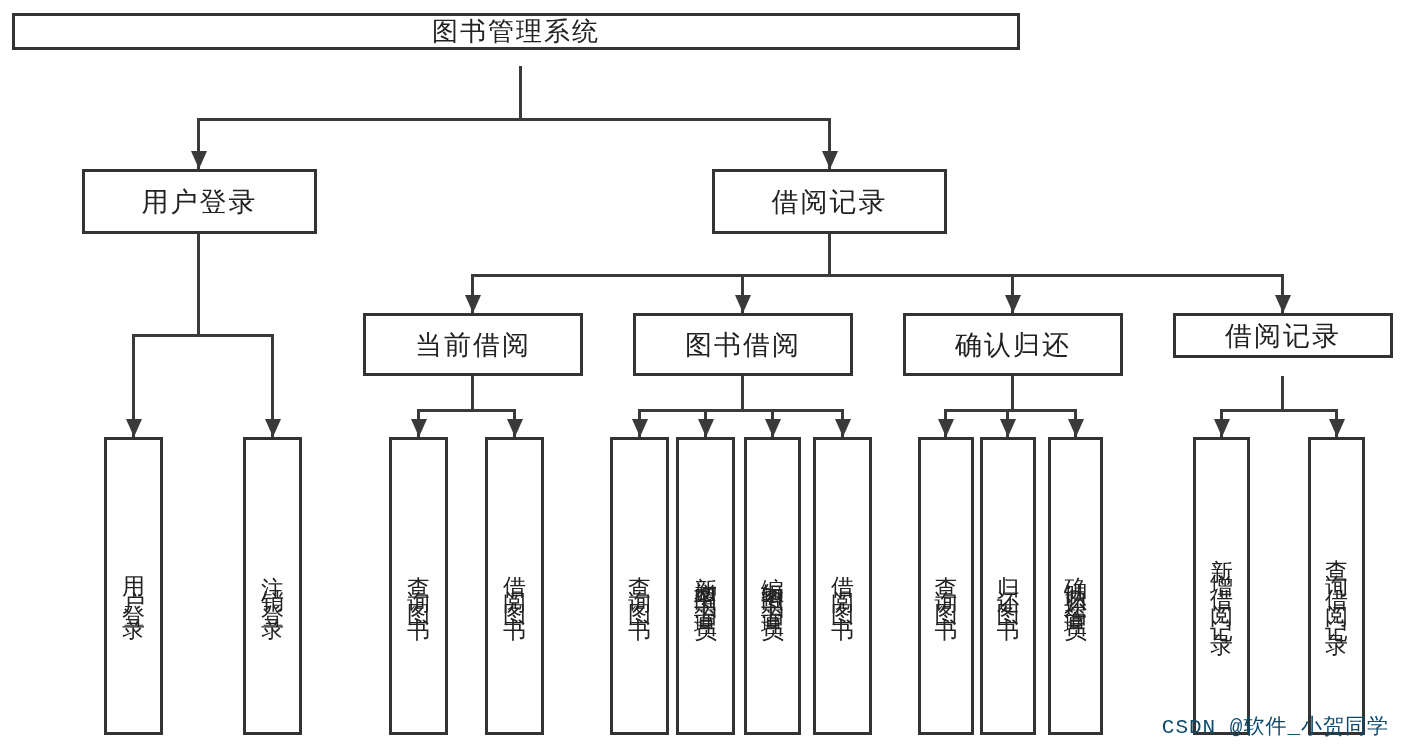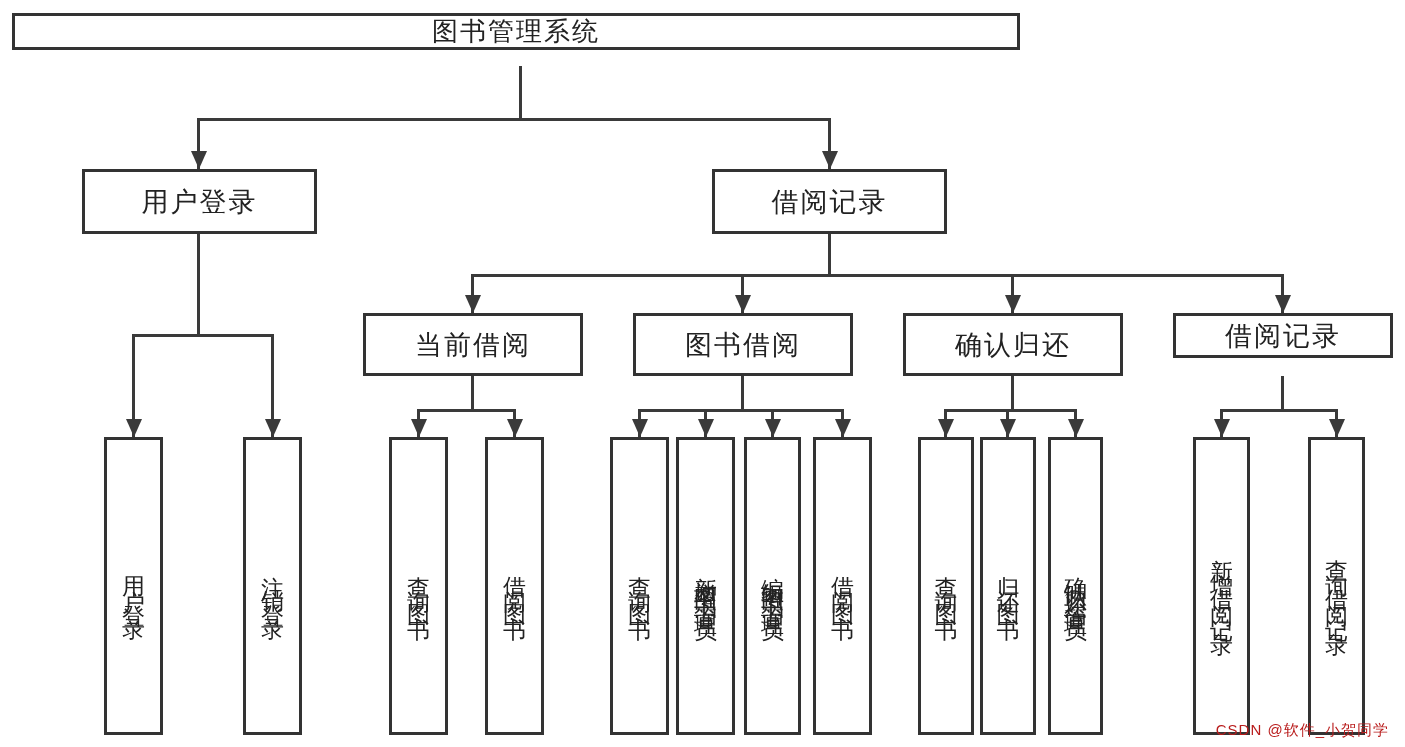--- a/index.html
+++ b/index.html
@@ -48,24 +48,25 @@
   .hl{position:absolute;height:3px;background:#3a3a3a;}
   .ar{
     position:absolute;width:0;height:0;
     border-left:8px solid transparent;
     border-right:8px solid transparent;
     border-top:18px solid #3a3a3a;
   }
   .watermark{
     position:absolute;
     right:16px;bottom:7px;
-    font-size:15px;
-    color:#b91c1c;
+    font-size:21px;
+    color:#0c4a6e;
     letter-spacing:1px;
     white-space:nowrap;
+    font-family:Liberation Mono, monospace;
   }
 </style>
 </head>
 <body>
 
 <div class="canvas">
 
   <div class="box" style="left:12px;top:13px;width:1008px;height:37px;">
     <span class="nodelabel rootlabel">图书管理系统</span>
   </div>

